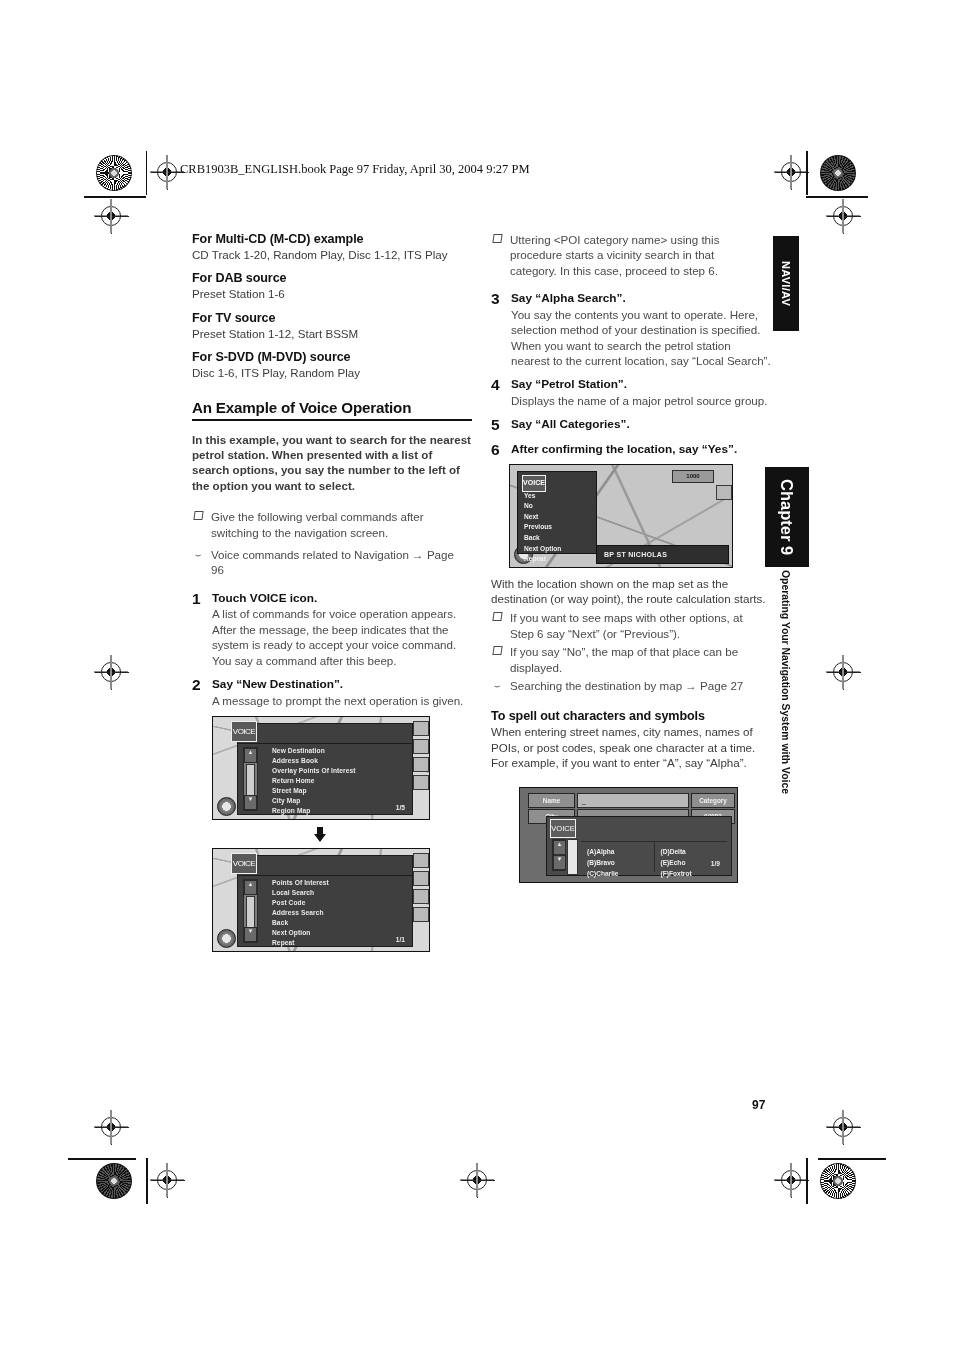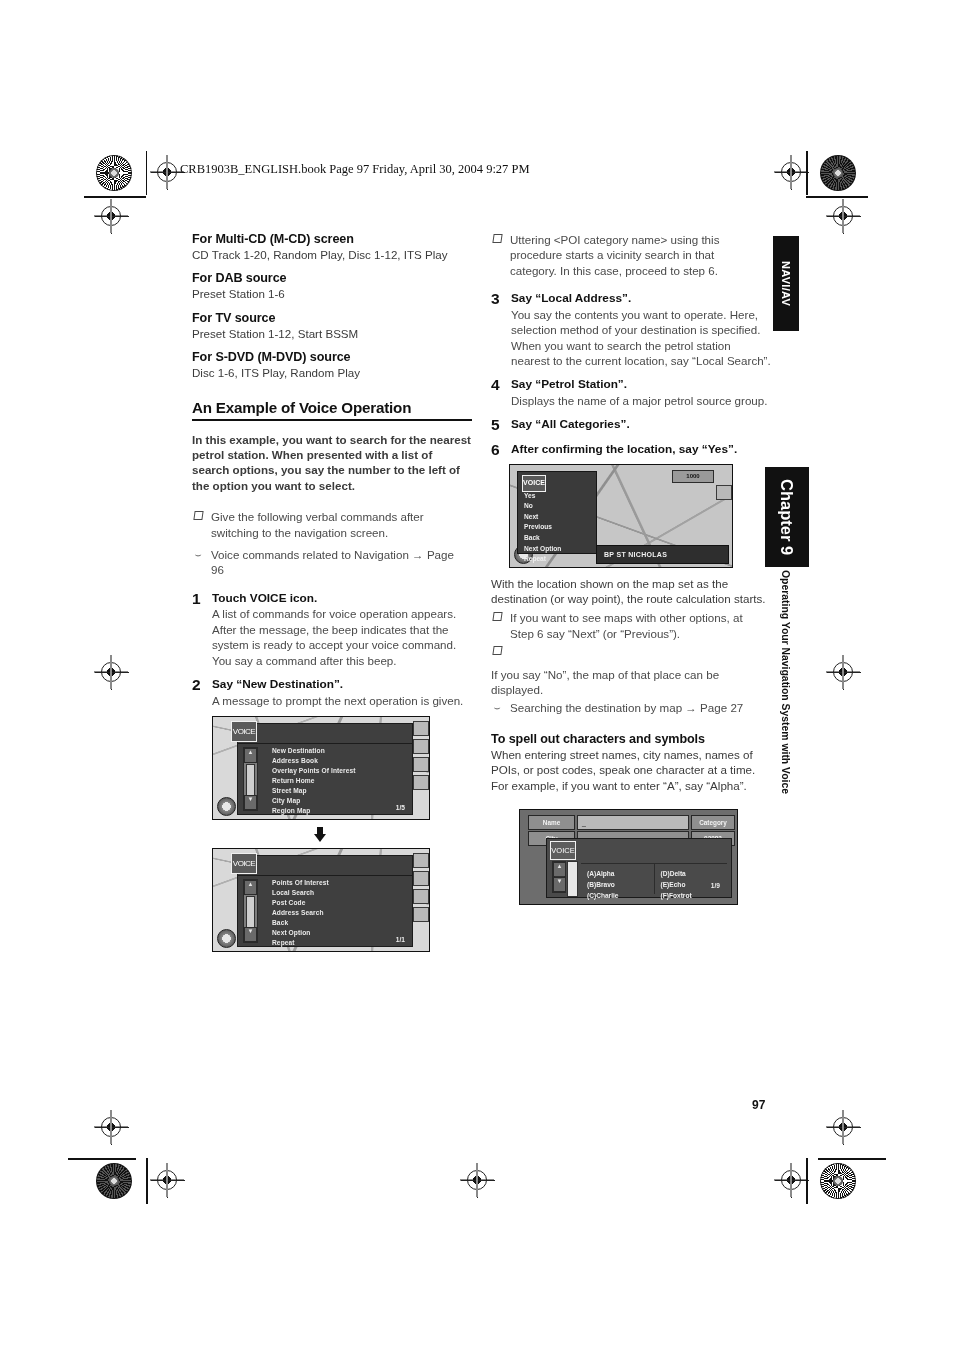--- a/index.html
+++ b/index.html
@@ -319,21 +319,21 @@
   <div class="reg-cross" style="left:774px;top:1163px;">
       <i></i>
     </div>
   <div class="rosette" style="left:820px;top:1163px;"></div>
   <div class="trim" style="left:806px;top:1158px;width:1.5px;height:46px;"></div>
 
   <div class="filebar">CRB1903B_ENGLISH.book  Page 97  Friday, April 30, 2004  9:27 PM</div>
 
   <div class="col col-left">
 
-    <h3 class="sub">For Multi-CD (M-CD) screen</h3>
+    <h3 class="sub">For Multi-CD (M-CD) example</h3>
     <p class="body">CD Track 1-20, Random Play, Disc 1-12, ITS Play</p>
 
     <h3 class="sub">For DAB source</h3>
     <p class="body">Preset Station 1-6</p>
 
     <h3 class="sub">For TV source</h3>
     <p class="body">Preset Station 1-12, Start BSSM</p>
 
     <h3 class="sub">For S-DVD (M-DVD) source</h3>
     <p class="body" style="margin-bottom:18px;">Disc 1-6, ITS Play, Random Play</p>
@@ -437,21 +437,21 @@
   <div class="col col-right">
 
     <div class="note" style="margin-bottom:13px;">
       <div class="gl"><span class="sqmark"></span></div>
       <div class="tx">Uttering &lt;POI category name&gt; using this procedure starts a vicinity search in that category. In this case, proceed to step 6.</div>
     </div>
 
     <div class="step">
       <div class="num">3</div>
       <div class="txt">
-        <p class="lead">Say “Local Address”.</p>
+        <p class="lead">Say “Alpha Search”.</p>
         <p class="desc">You say the contents you want to operate. Here, selection method of your destination is specified. When you want to search the petrol station nearest to the current location, say “Local Search”.</p>
       </div>
     </div>
 
     <div class="step">
       <div class="num">4</div>
       <div class="txt">
         <p class="lead">Say “Petrol Station”.</p>
         <p class="desc">Displays the name of a major petrol source group.</p>
       </div>
@@ -490,21 +490,21 @@
       </div>
       <div class="poibar">BP ST NICHOLAS</div>
     </div>
 
     <p class="body" style="margin:8px 0 4px 0;">With the location shown on the map set as the destination (or way point), the route calculation starts.</p>
 
     <div class="note" style="margin-bottom:3px;">
       <div class="gl"><span class="sqmark"></span></div>
       <div class="tx">If you want to see maps with other options, at Step 6 say “Next” (or “Previous”).</div>
     </div>
-    <div class="note" style="margin-bottom:3px;flex-direction:column;">
+    <div class="note" style="margin-bottom:3px;">
       <div class="gl"><span class="sqmark"></span></div>
       <div class="tx">If you say “No”, the map of that place can be displayed.</div>
     </div>
     <div class="note" style="margin-bottom:16px;">
       <div class="gl">⌣</div>
       <div class="tx">Searching the destination by map → Page 27</div>
     </div>
 
     <h3 class="sub">To spell out characters and symbols</h3>
     <p class="body" style="margin-bottom:16px;">When entering street names, city names, names of POIs, or post codes, speak one character at a time. For example, if you want to enter “A”, say “Alpha”.</p>

